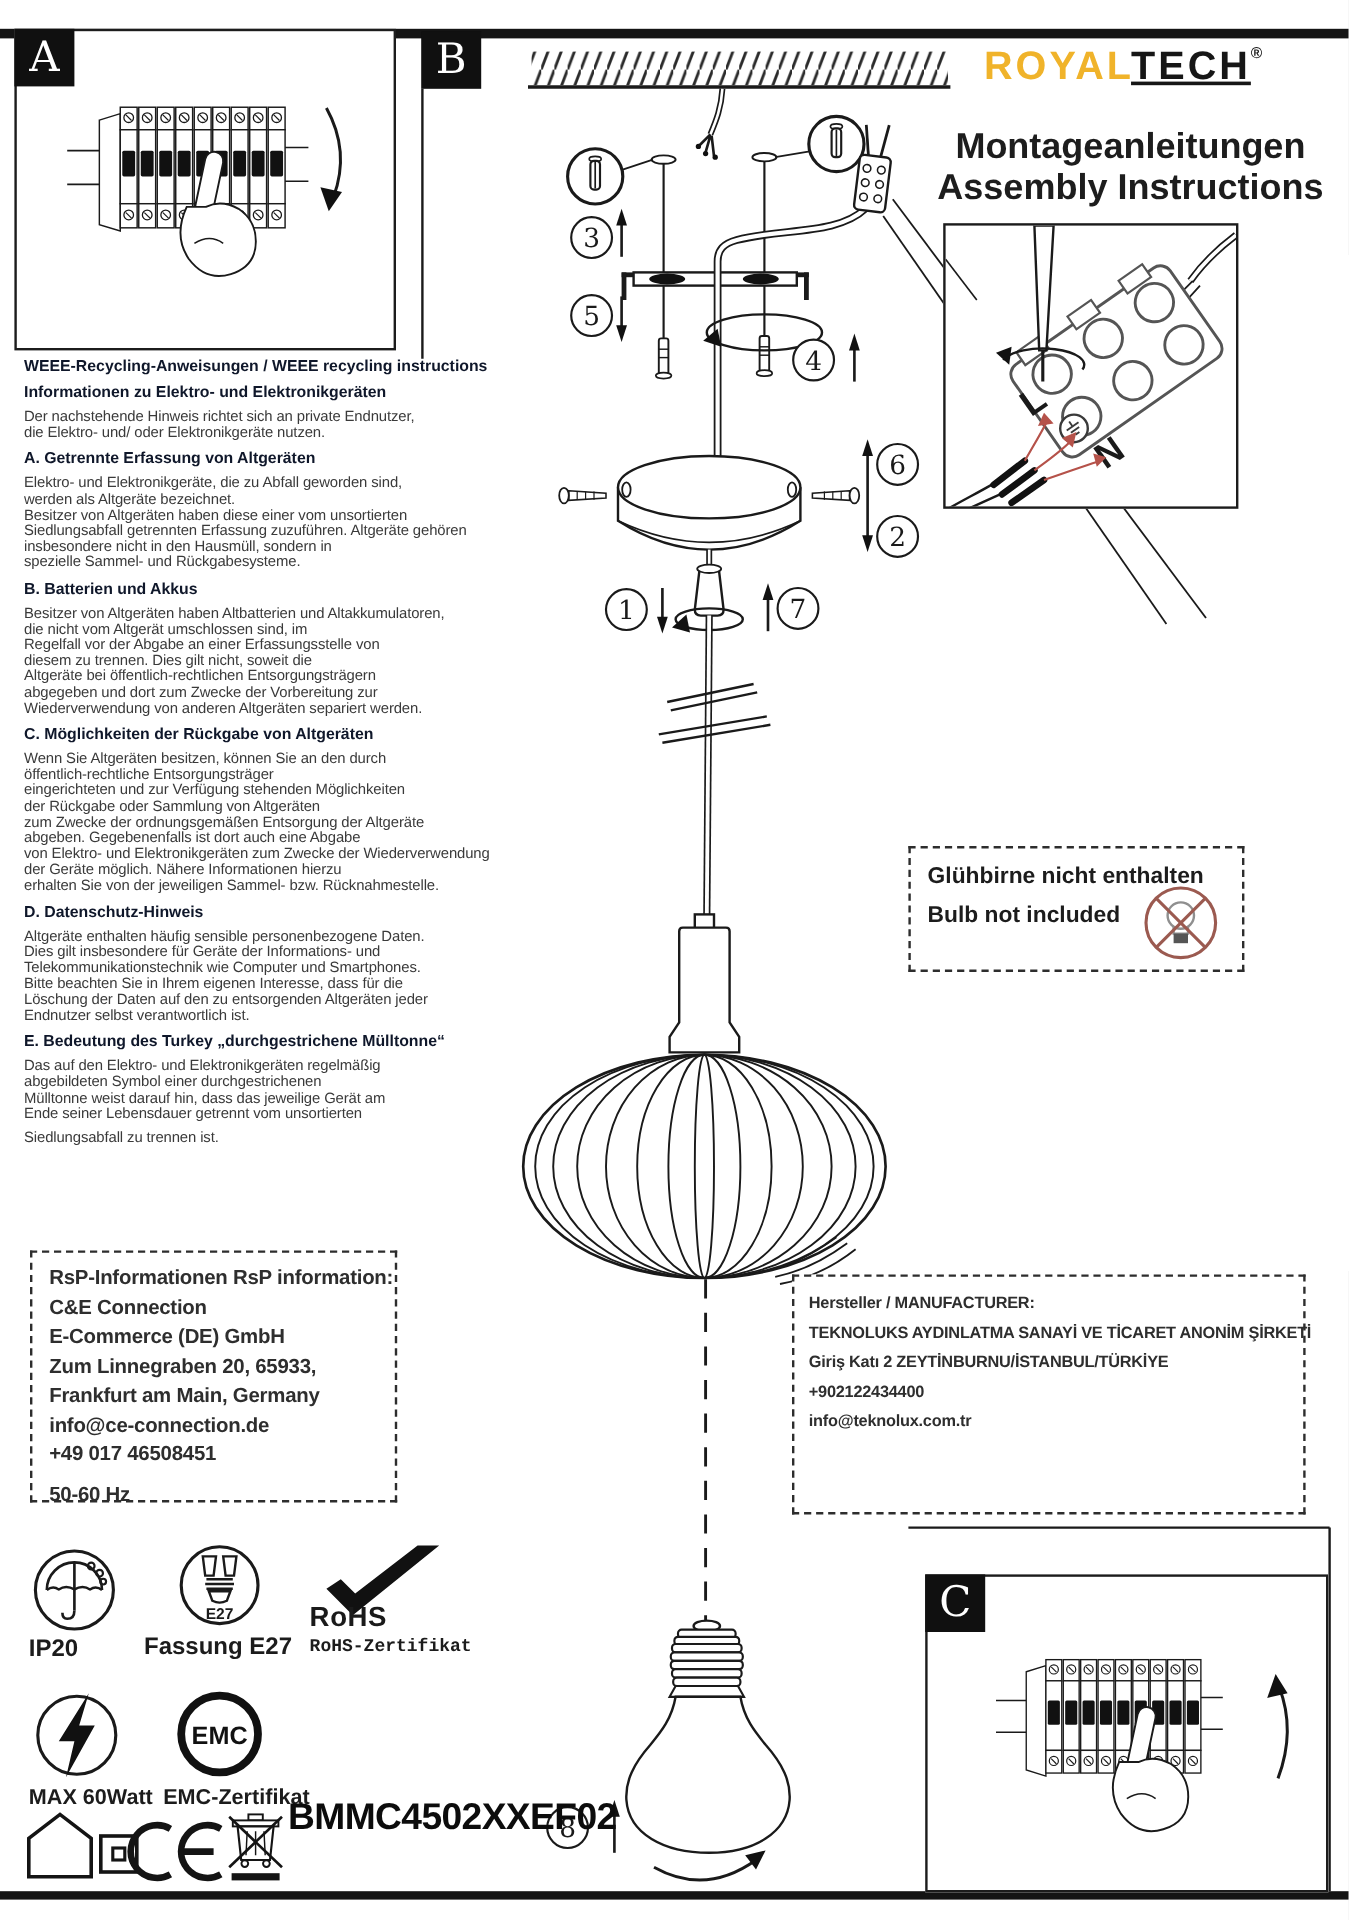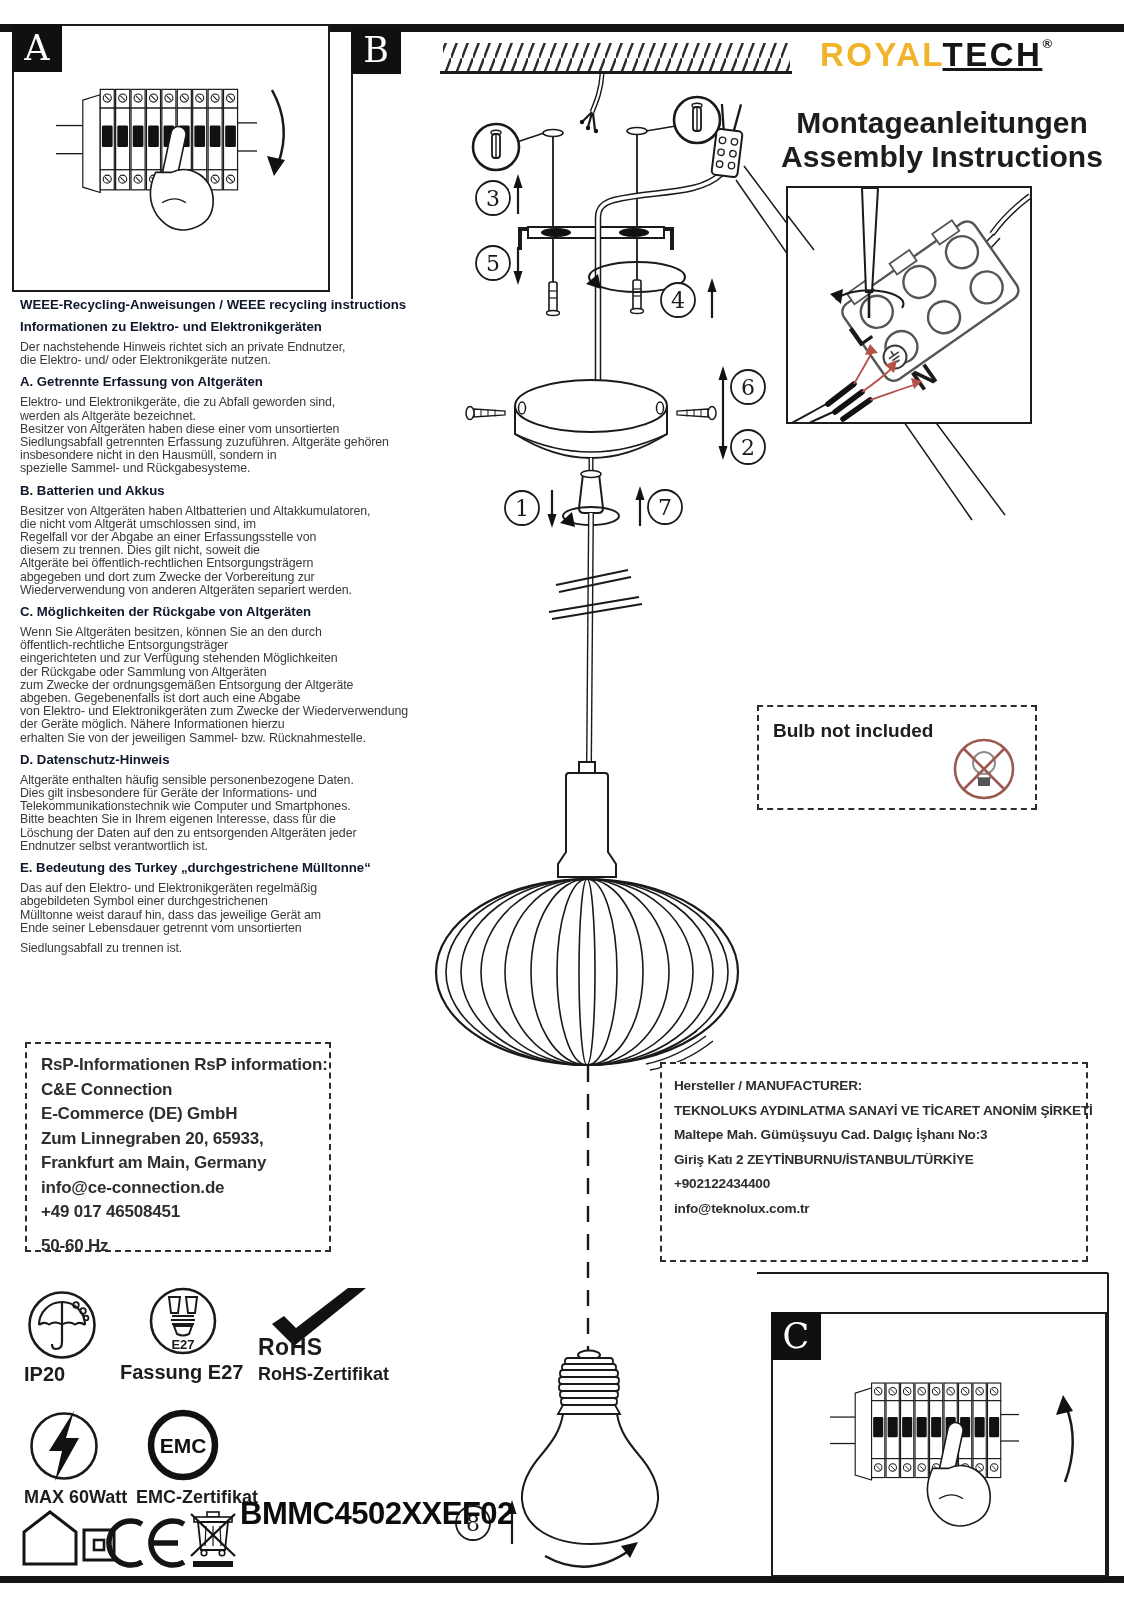--- a/index.html
+++ b/index.html
@@ -29,21 +29,21 @@
   
   .rsp{padding:9px 0 0 14px;font-weight:bold;color:#2e2e2e;}
   .rsp div{font-size:17px;line-height:24.5px;letter-spacing:-0.2px;}
   .rsp .freq{margin-top:9px;}
   .manu{padding:10px 0 0 12px;font-weight:bold;color:#2e2e2e;}
   .manu div{font-size:13.6px;line-height:24.5px;letter-spacing:-0.2px;white-space:nowrap;}
   .manu .made{margin-top:18px;}
   
   .cert{z-index:2;}
   .cert .lbl{font-weight:bold;font-size:20px;color:#1c1c1c;margin-top:3px;white-space:nowrap;}
-  .cert .lbl.small{font-size:18px;}
+  .cert .lbl.small{font-size:15px;font-family:Liberation Mono, monospace;}
   .cert .lbl.mid{font-size:18px;}
   .rohs-word{font-weight:bold;font-size:23px;margin-top:-14px;letter-spacing:0.5px;}
   .code{font-weight:bold;font-size:31px;letter-spacing:-0.5px;color:#0c0c0c;z-index:2;}
 </style>
 </head>
 <body>
 
 <div class="page">
 
   <div class="abs bar" style="left:0;top:24px;width:1124px;height:8px;"></div>
@@ -406,20 +406,21 @@
 Endnutzer selbst verantwortlich ist.</p>
     <h4>E. Bedeutung des Turkey „durchgestrichene Mülltonne“</h4>
     <p>Das auf den Elektro- und Elektronikgeräten regelmäßig
  abgebildeten Symbol einer durchgestrichenen
 Mülltonne weist darauf hin, dass das jeweilige Gerät am
 Ende seiner Lebensdauer getrennt vom unsortierten</p>
     <p>Siedlungsabfall zu trennen ist.</p>
   </div>
 
   <div class="abs dash-box bulb-note" style="left:757px;top:705px;width:280px;height:105px;">
+    <div>Glühbirne nicht enthalten</div>
     <div>Bulb not included</div>
     <svg class="abs" style="right:18px;bottom:6px;" width="66" height="66" viewBox="0 0 66 66">
       <circle cx="33" cy="33" r="29" fill="none" stroke="#9b5a50" stroke-width="2.6"></circle>
       <circle cx="33" cy="27" r="11" fill="none" stroke="#8f8f8f" stroke-width="2"></circle>
       <path d="M27,36 L27,42 L39,42 L39,36" fill="none" stroke="#8f8f8f" stroke-width="2"></path>
       <rect x="27" y="42" width="12" height="8" fill="#555"></rect>
       <line x1="13" y1="13" x2="53" y2="53" stroke="#9b5a50" stroke-width="2.6"></line>
       <line x1="53" y1="13" x2="13" y2="53" stroke="#9b5a50" stroke-width="2.6"></line>
     </svg>
   </div>
@@ -431,21 +432,20 @@
     <div>Zum Linnegraben 20, 65933,</div>
     <div>Frankfurt am Main, Germany</div>
     <div>info@ce-connection.de</div>
     <div>+49 017 46508451</div>
     <div class="freq">50-60 Hz</div>
   </div>
 
   <div class="abs dash-box manu" style="left:660px;top:1062px;width:428px;height:200px;">
     <div>Hersteller / MANUFACTURER:</div>
     <div>TEKNOLUKS AYDINLATMA SANAYİ VE TİCARET ANONİM ŞİRKETİ</div>
-    <div>Maltepe Mah. Gümüşsuyu Cad. Dalgıç İşhanı No:3</div>
     <div>Giriş Katı 2 ZEYTİNBURNU/İSTANBUL/TÜRKİYE</div>
     <div>+902122434400</div>
     <div>info@teknolux.com.tr</div>
   </div>
 
   <div class="abs cert" style="left:24px;top:1290px;width:76px;">
     <svg width="72" height="70" viewBox="0 0 72 70" style="margin:0 auto;">
       <circle cx="36" cy="35" r="32.5" fill="none" stroke="#1a1a1a" stroke-width="2.6"></circle>
       <path d="M13,35 A23,23 0 0 1 59,35" fill="none" stroke="#1a1a1a" stroke-width="2.2"></path>
       <path d="M13,35 Q18,31 23,34.5 Q29,30.5 36,34.5 Q43,30.5 49,34.5 Q54,31 59,35" fill="none" stroke="#1a1a1a" stroke-width="2"></path>

